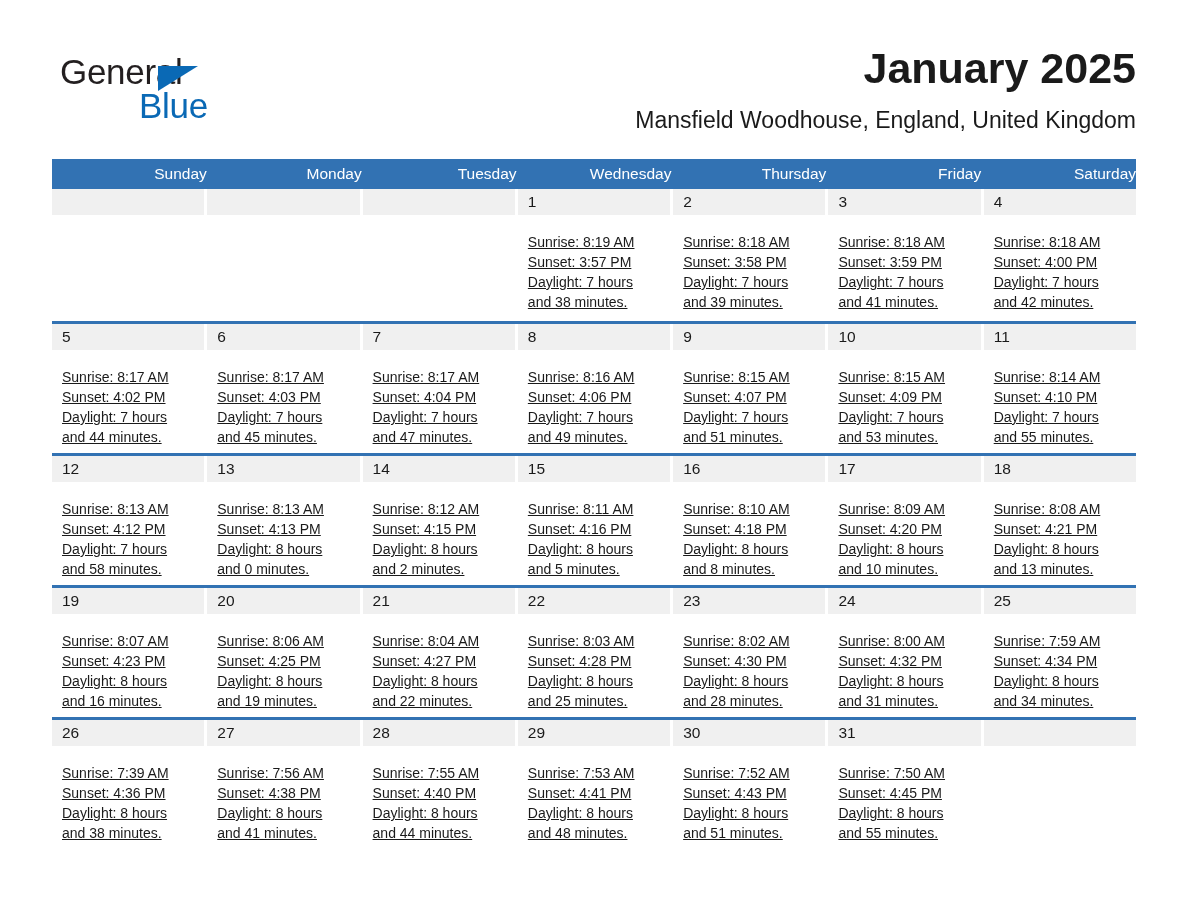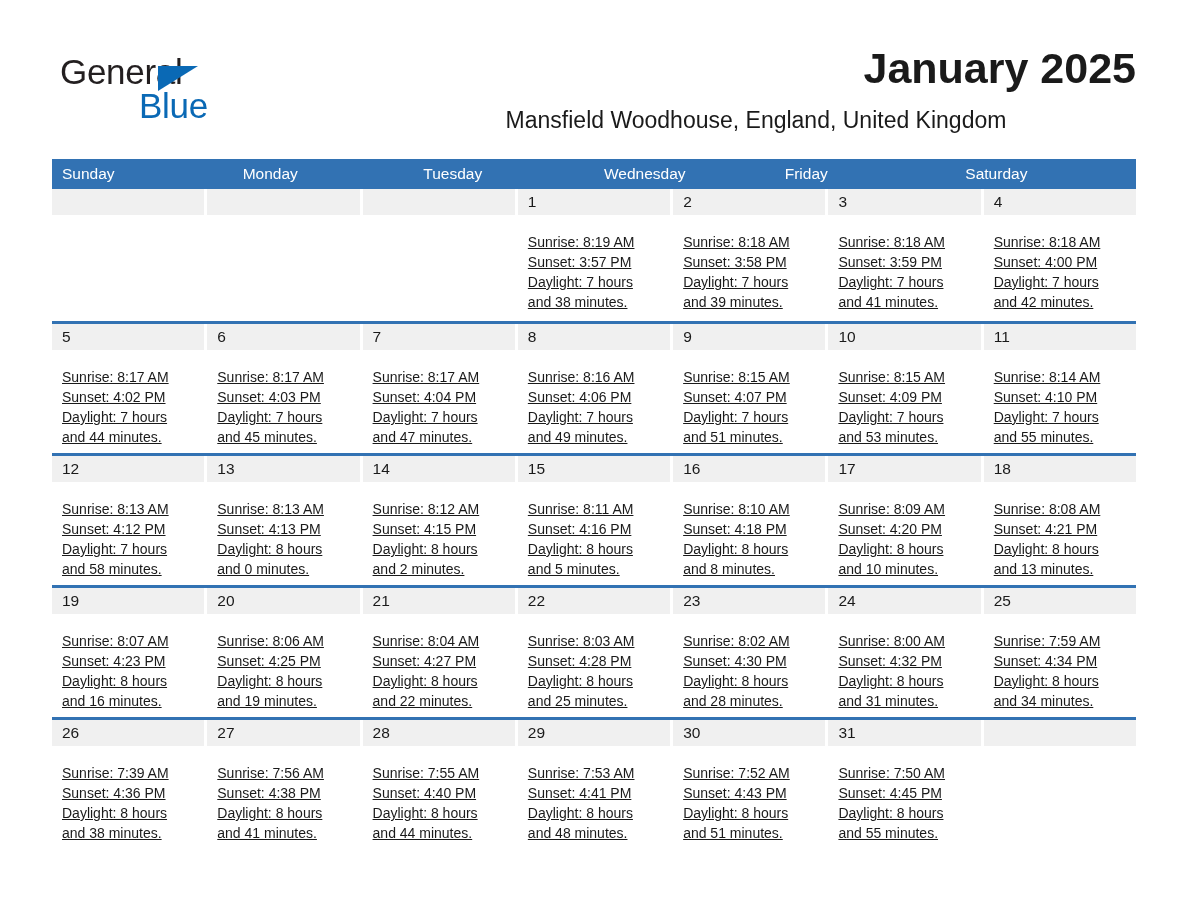--- a/index.html
+++ b/index.html
@@ -83,21 +83,20 @@
     margin: 0;
     letter-spacing: 0px;
   }
   .cal-subtitle {
     font-size: 23px;
     line-height: 32px;
     font-weight: normal;
     color: #1a1a1a;
     margin: 8px 0 0 0;
     white-space: nowrap;
-    text-align: center;
   }
 
   
   .calendar {
     position: absolute;
     left: 52px;
     top: 159px;
     width: 1084px;
   }
   .weekdays {
@@ -106,20 +105,21 @@
     height: 30px;
   }
   .weekday {
     flex: 1 1 0;
     color: #ffffff;
     font-size: 15.5px;
     line-height: 30px;
     padding-left: 10px;
     box-sizing: border-box;
     white-space: nowrap;
+    text-align: right;
   }
 
   .week {
     display: flex;
     border-top: 3px solid #3272b3;
     height: 132px;
     box-sizing: border-box;
     background: #ffffff;
   }
   .week:first-of-type {
@@ -174,20 +174,21 @@
       <div class="cal-subtitle">Mansfield Woodhouse, England, United Kingdom</div>
     </div>
   </div>
 
   <div class="calendar">
     <div class="weekdays">
       <div class="weekday">Sunday</div>
       <div class="weekday">Monday</div>
       <div class="weekday">Tuesday</div>
       <div class="weekday">Wednesday</div>
+      <div class="weekday">Thursday</div>
       <div class="weekday">Friday</div>
       <div class="weekday">Saturday</div>
     </div>
     <div id="weeks-container">
         <div class="week">
           <div class="daycell empty">
             <div class="daynum"></div>
           </div>
           <div class="daycell empty">
             <div class="daynum"></div>

